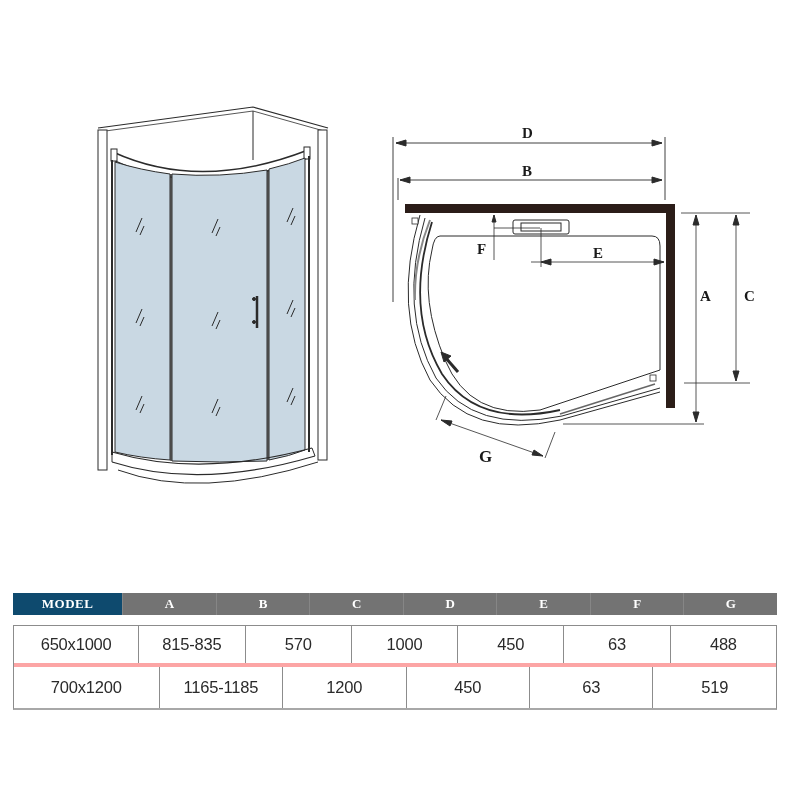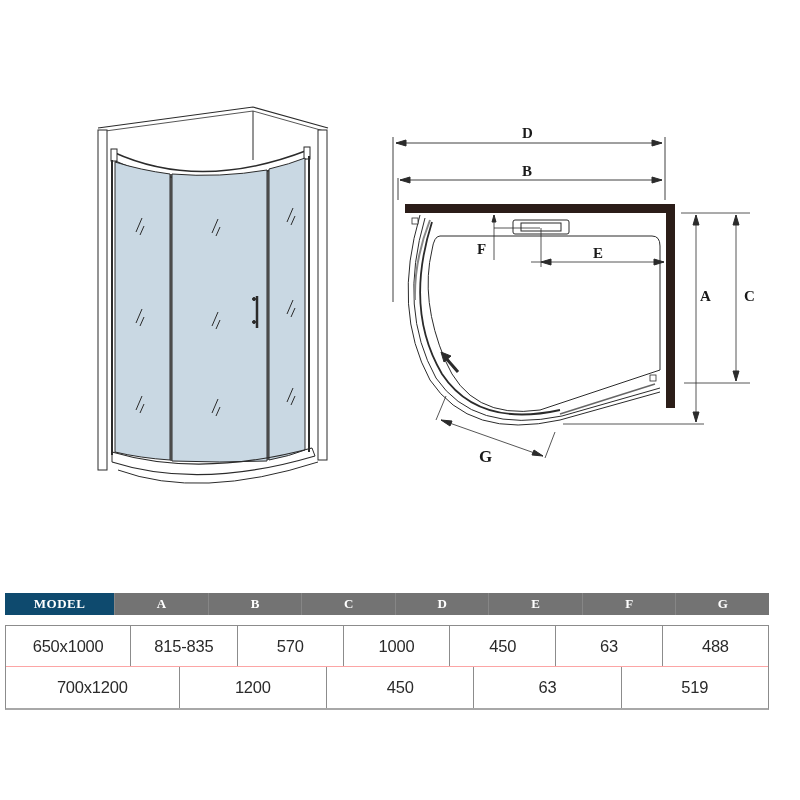--- a/index.html
+++ b/index.html
@@ -1,26 +1,26 @@
 <!DOCTYPE html>
 <html><head>
 <meta charset="utf-8">
 <style>
   html, body { margin: 0; padding: 0; background: #ffffff; }
   body { width: 800px; height: 800px; position: relative; overflow: hidden; font-family: "Liberation Sans", sans-serif; }
   .diagram-svg { position: absolute; left: 0; top: 0; width: 800px; height: 580px; }
   .dim-label { font-family: "Liberation Serif", serif; font-weight: bold; font-size: 15px; fill: #1a1a1a; }
-  .spec-table { position: absolute; left: 5px; top: 593px; width: 764px; }
+  .spec-table { position: absolute; left: 13px; top: 593px; width: 764px; }
   .hdr-row { display: flex; height: 22px; }
   .hdr-cell { flex: 1; display: flex; align-items: center; justify-content: center; background: #737373; color: #ffffff; font-family: "Liberation Serif", serif; font-weight: bold; font-size: 13px; border-right: 1px solid #868686; box-sizing: border-box; }
   .hdr-cell:last-child { border-right: none; }
   .hdr-cell.model { background: #0e4a6e; letter-spacing: 0.5px; }
   .hdr-cell.model { flex: 1.18; }
   .body-table { margin-top: 10px; border: 1px solid #8c8c8c; border-bottom-width: 2px; border-bottom-color: #a8a8a8; }
-  .data-row { display: flex; height: 41px; border-bottom: 1px solid #fca5a5; box-sizing: border-box; }
+  .data-row { display: flex; height: 41px; border-bottom: 4px solid #fca5a5; box-sizing: border-box; }
   .data-row:last-child { border-bottom: none; }
   .data-cell { flex: 1; display: flex; align-items: center; justify-content: center; font-size: 16.5px; color: #2a2a2a; border-right: 1px solid #8c8c8c; box-sizing: border-box; white-space: nowrap; letter-spacing: -0.2px; }
   .data-cell:last-child { border-right: none; }
   .data-cell.model { flex: 1.18; }
 </style>
 </head>
 <body>
 
 <svg class="diagram-svg" viewBox="0 0 800 580" xmlns="http://www.w3.org/2000/svg">
 
@@ -154,19 +154,20 @@
       <div class="data-cell model">650x1000</div>
       <div class="data-cell">815-835</div>
       <div class="data-cell">570</div>
       <div class="data-cell">1000</div>
       <div class="data-cell">450</div>
       <div class="data-cell">63</div>
       <div class="data-cell">488</div>
     </div>
     <div class="data-row">
       <div class="data-cell model">700x1200</div>
+      <div class="data-cell">1165-1185</div>
       <div class="data-cell">1200</div>
       <div class="data-cell">450</div>
       <div class="data-cell">63</div>
       <div class="data-cell">519</div>
     </div>
   </div>
 </div>
 
 </body></html>

